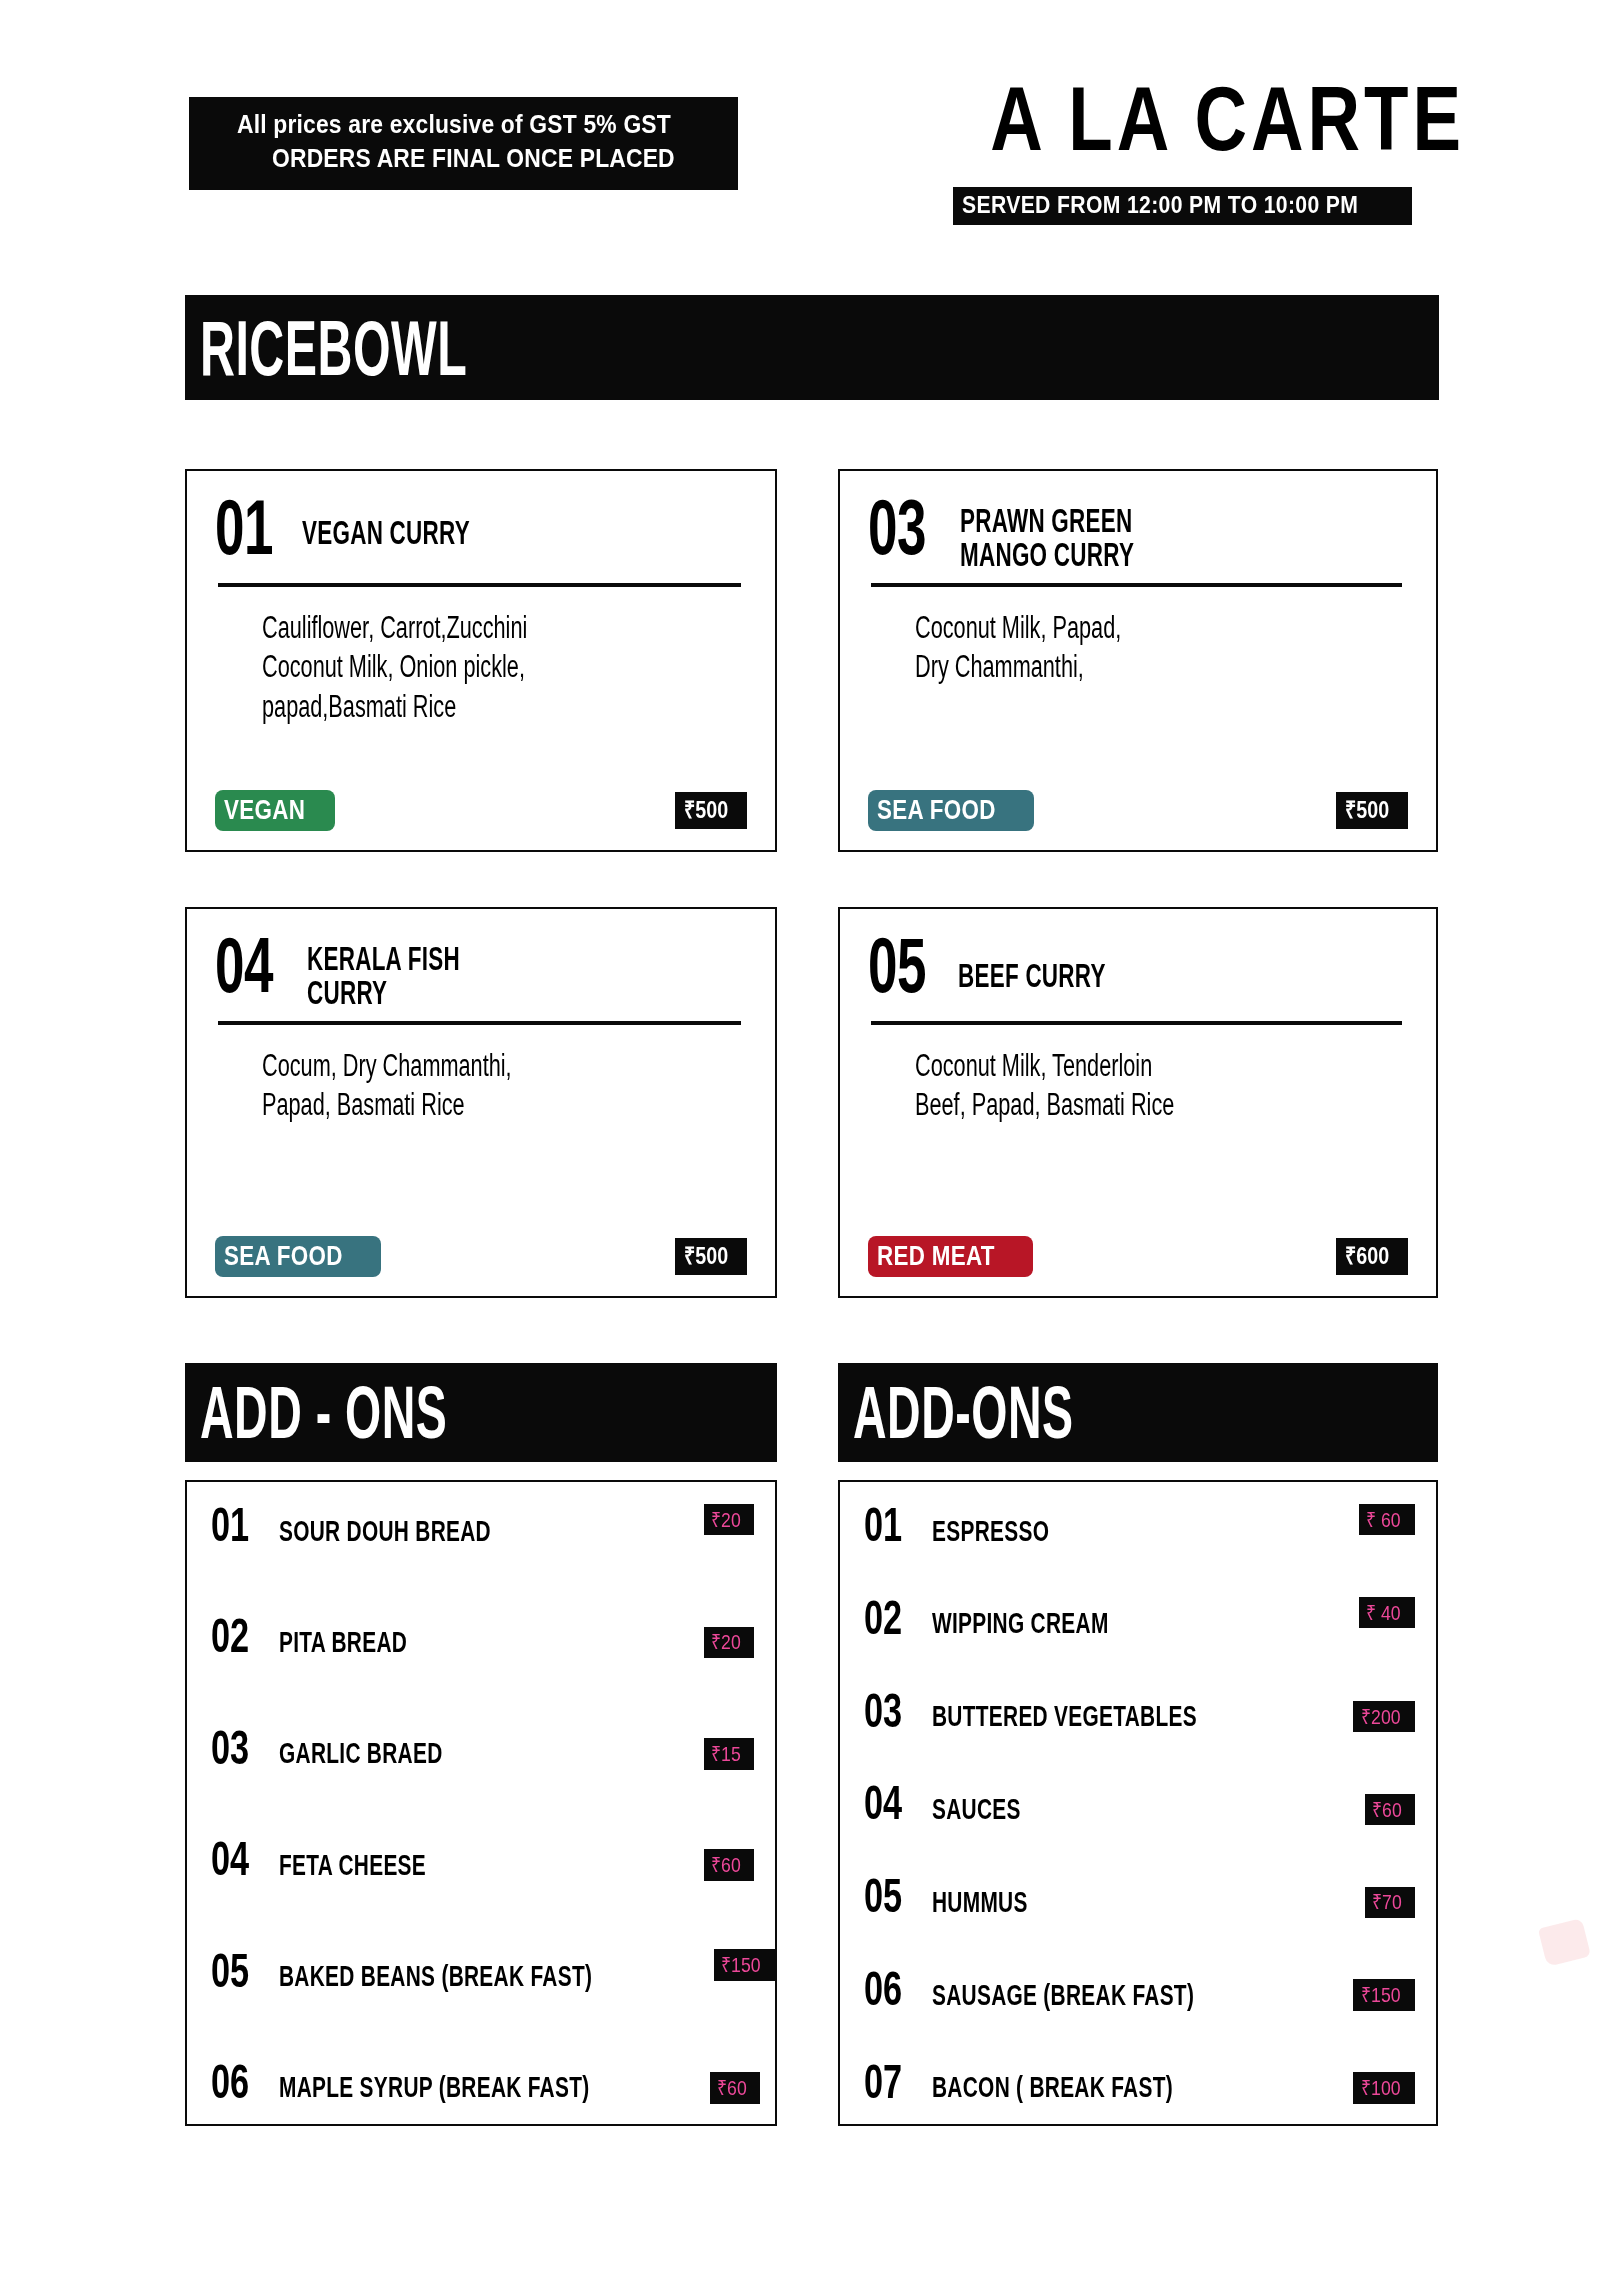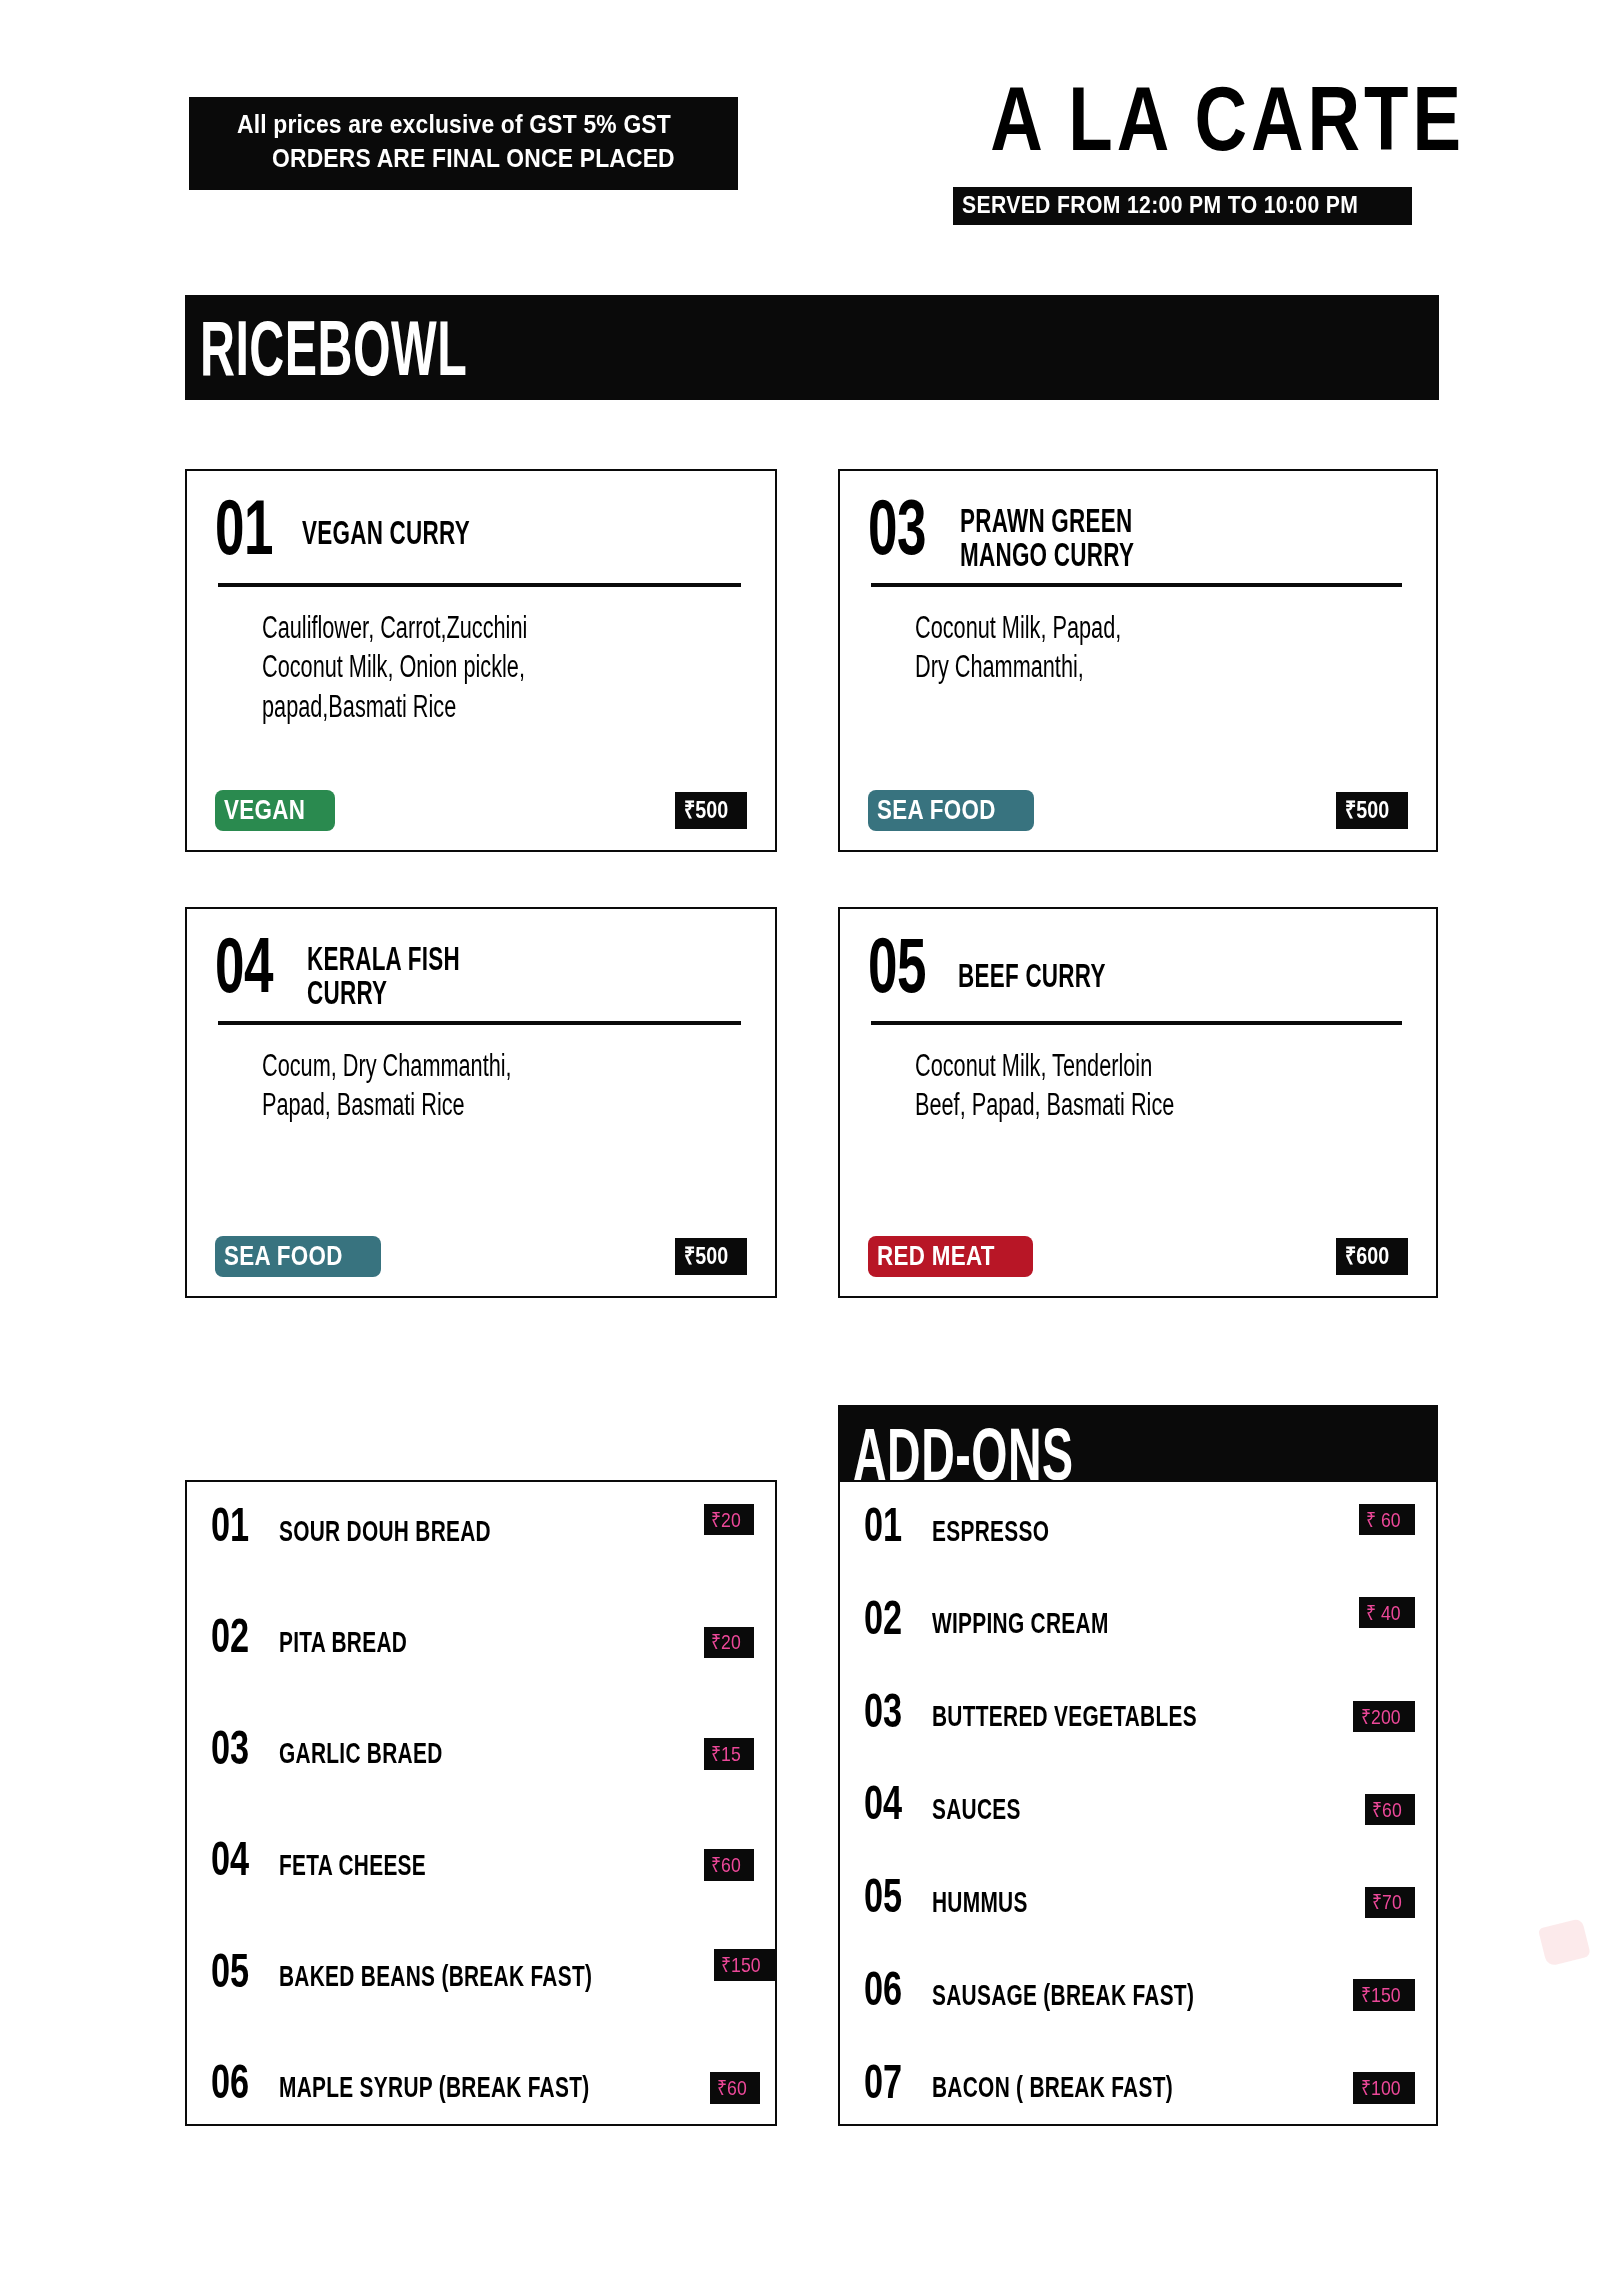--- a/index.html
+++ b/index.html
@@ -115,21 +115,20 @@
     left: 185px;
     top: 1363px;
     width: 592px;
     height: 99px;
   }
   #banner-addons-right {
     left: 838px;
     top: 1363px;
     width: 600px;
     height: 99px;
-    margin-top: 42px;
   }
   #banner-addons-left .banner-text,
   #banner-addons-right .banner-text { font-size: 75px; }
 
   
   .dish-card {
     position: absolute;
     border: 2.4px solid #0a0a0a;
     background: #ffffff;
     box-sizing: border-box;
@@ -383,20 +382,23 @@
         <span class="dl"><span class="cond">Coconut Milk, Tenderloin</span></span>
         <span class="dl"><span class="cond">Beef, Papad, Basmati Rice</span></span>
       </div>
       <div class="dish-footer">
         <span class="tag" style="background:#b81626"><span class="cond">RED MEAT</span></span>
         <span class="price-tag"><span class="cond">₹600</span></span>
       </div>
     </div>
   </div>
 
+  <div class="banner" id="banner-addons-left">
+    <span class="banner-text"><span class="cond">ADD - ONS</span></span>
+  </div>
   <div class="banner" id="banner-addons-right">
     <span class="banner-text"><span class="cond">ADD-ONS</span></span>
   </div>
 
   <div class="addon-card" id="addons-left-card">
     <div class="addon-list">
 
       <div class="addon-row">
         <span class="addon-num"><span class="cond">01</span></span>
         <span class="addon-label nudge-down"><span class="cond">SOUR DOUH BREAD</span></span>

